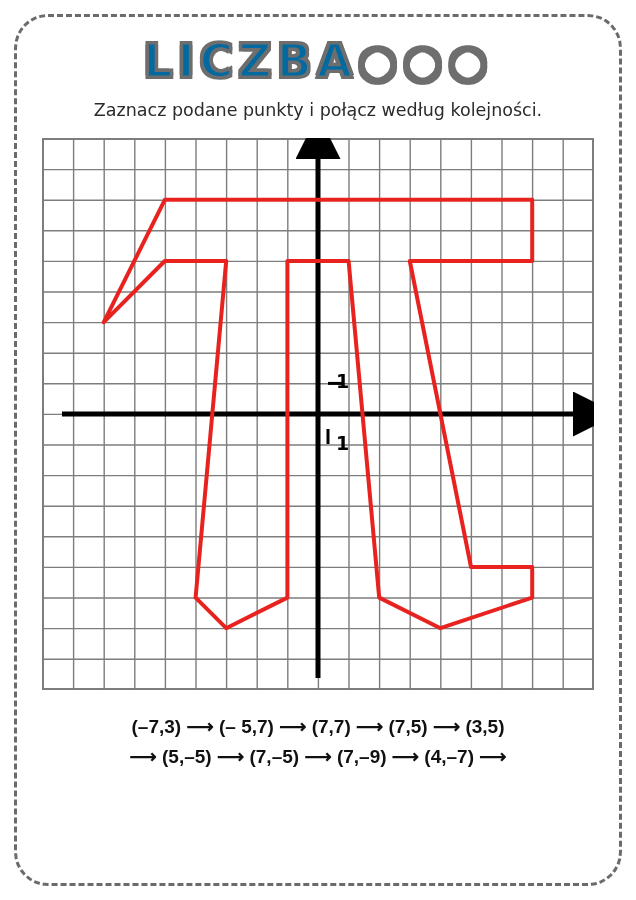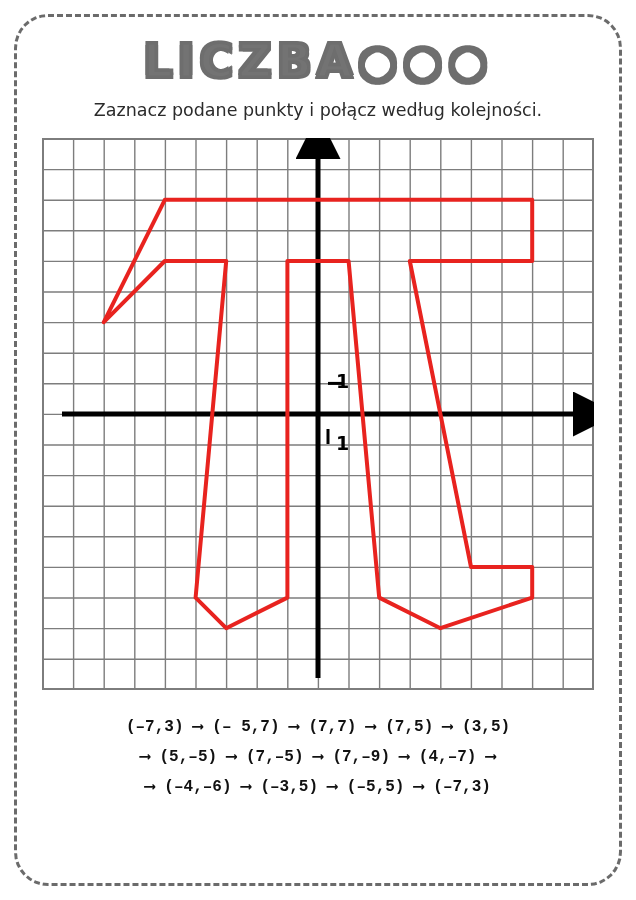--- a/index.html
+++ b/index.html
@@ -32,21 +32,21 @@
   .title {
     position: absolute;
     left: 0;
     top: 34px;
     width: 636px;
     text-align: center;
     font-family: "DejaVu Sans", sans-serif;
     font-size: 46px;
     font-weight: bold;
     letter-spacing: 5px;
-    color: #737373;
+    color: #0369a1;
     -webkit-text-stroke: 3px #6e6e6e;
     text-shadow:
       -2px -2px 0 #6e6e6e,
        2px -2px 0 #6e6e6e,
       -2px  2px 0 #6e6e6e,
        2px  2px 0 #6e6e6e;
   }
   .subtitle {
     position: absolute;
     left: 0;
@@ -66,22 +66,22 @@
   }
   .grid-wrap svg {
     display: block;
   }
   .coords {
     position: absolute;
     left: 24px;
     top: 712px;
     width: 588px;
     text-align: center;
-    font-family: Liberation Mono, monospace;
-    font-size: 16px;
+    font-family: Liberation Sans, sans-serif;
+    font-size: 19px;
     font-weight: bold;
     color: #111111;
     line-height: 30px;
     letter-spacing: 0px;
   }
   .coords .line {
     white-space: nowrap;
   }
 </style>
 </head>
@@ -153,16 +153,15 @@
       <text x="294" y="312" font-family="DejaVu Sans, sans-serif" font-size="19" font-weight="bold" fill="#000000">1</text>
       <line x1="286" y1="291" x2="286" y2="306" stroke="#000000" stroke-width="3"></line>
 
       <polyline points="61.8,184.2 122.8,61.8 490.2,61.8 490.2,123 367.8,123 429.0,429 490.2,429 490.2,459.6 398.4,490.2 337.2,459.6 306.6,123 245.4,123 245.4,459.6 184.2,490.2 153.6,459.6 184.2,123 122.8,123 61.8,184.2" fill="none" stroke="#e8231f" stroke-width="4" stroke-linejoin="round" stroke-linecap="round"></polyline>
     </svg>
   </div>
 
   <div class="coords">
     <div class="line">(–7,3) ⟶ (– 5,7) ⟶ (7,7) ⟶ (7,5) ⟶ (3,5)</div>
     <div class="line">⟶ (5,–5) ⟶ (7,–5) ⟶ (7,–9) ⟶ (4,–7) ⟶</div>
-    <div class="line">⟶ (–4,–6) ⟶ (–3,5) ⟶ (–5,5) ⟶ (–7,3)</div>
   </div>
 
 </div>
 
 </body></html>

